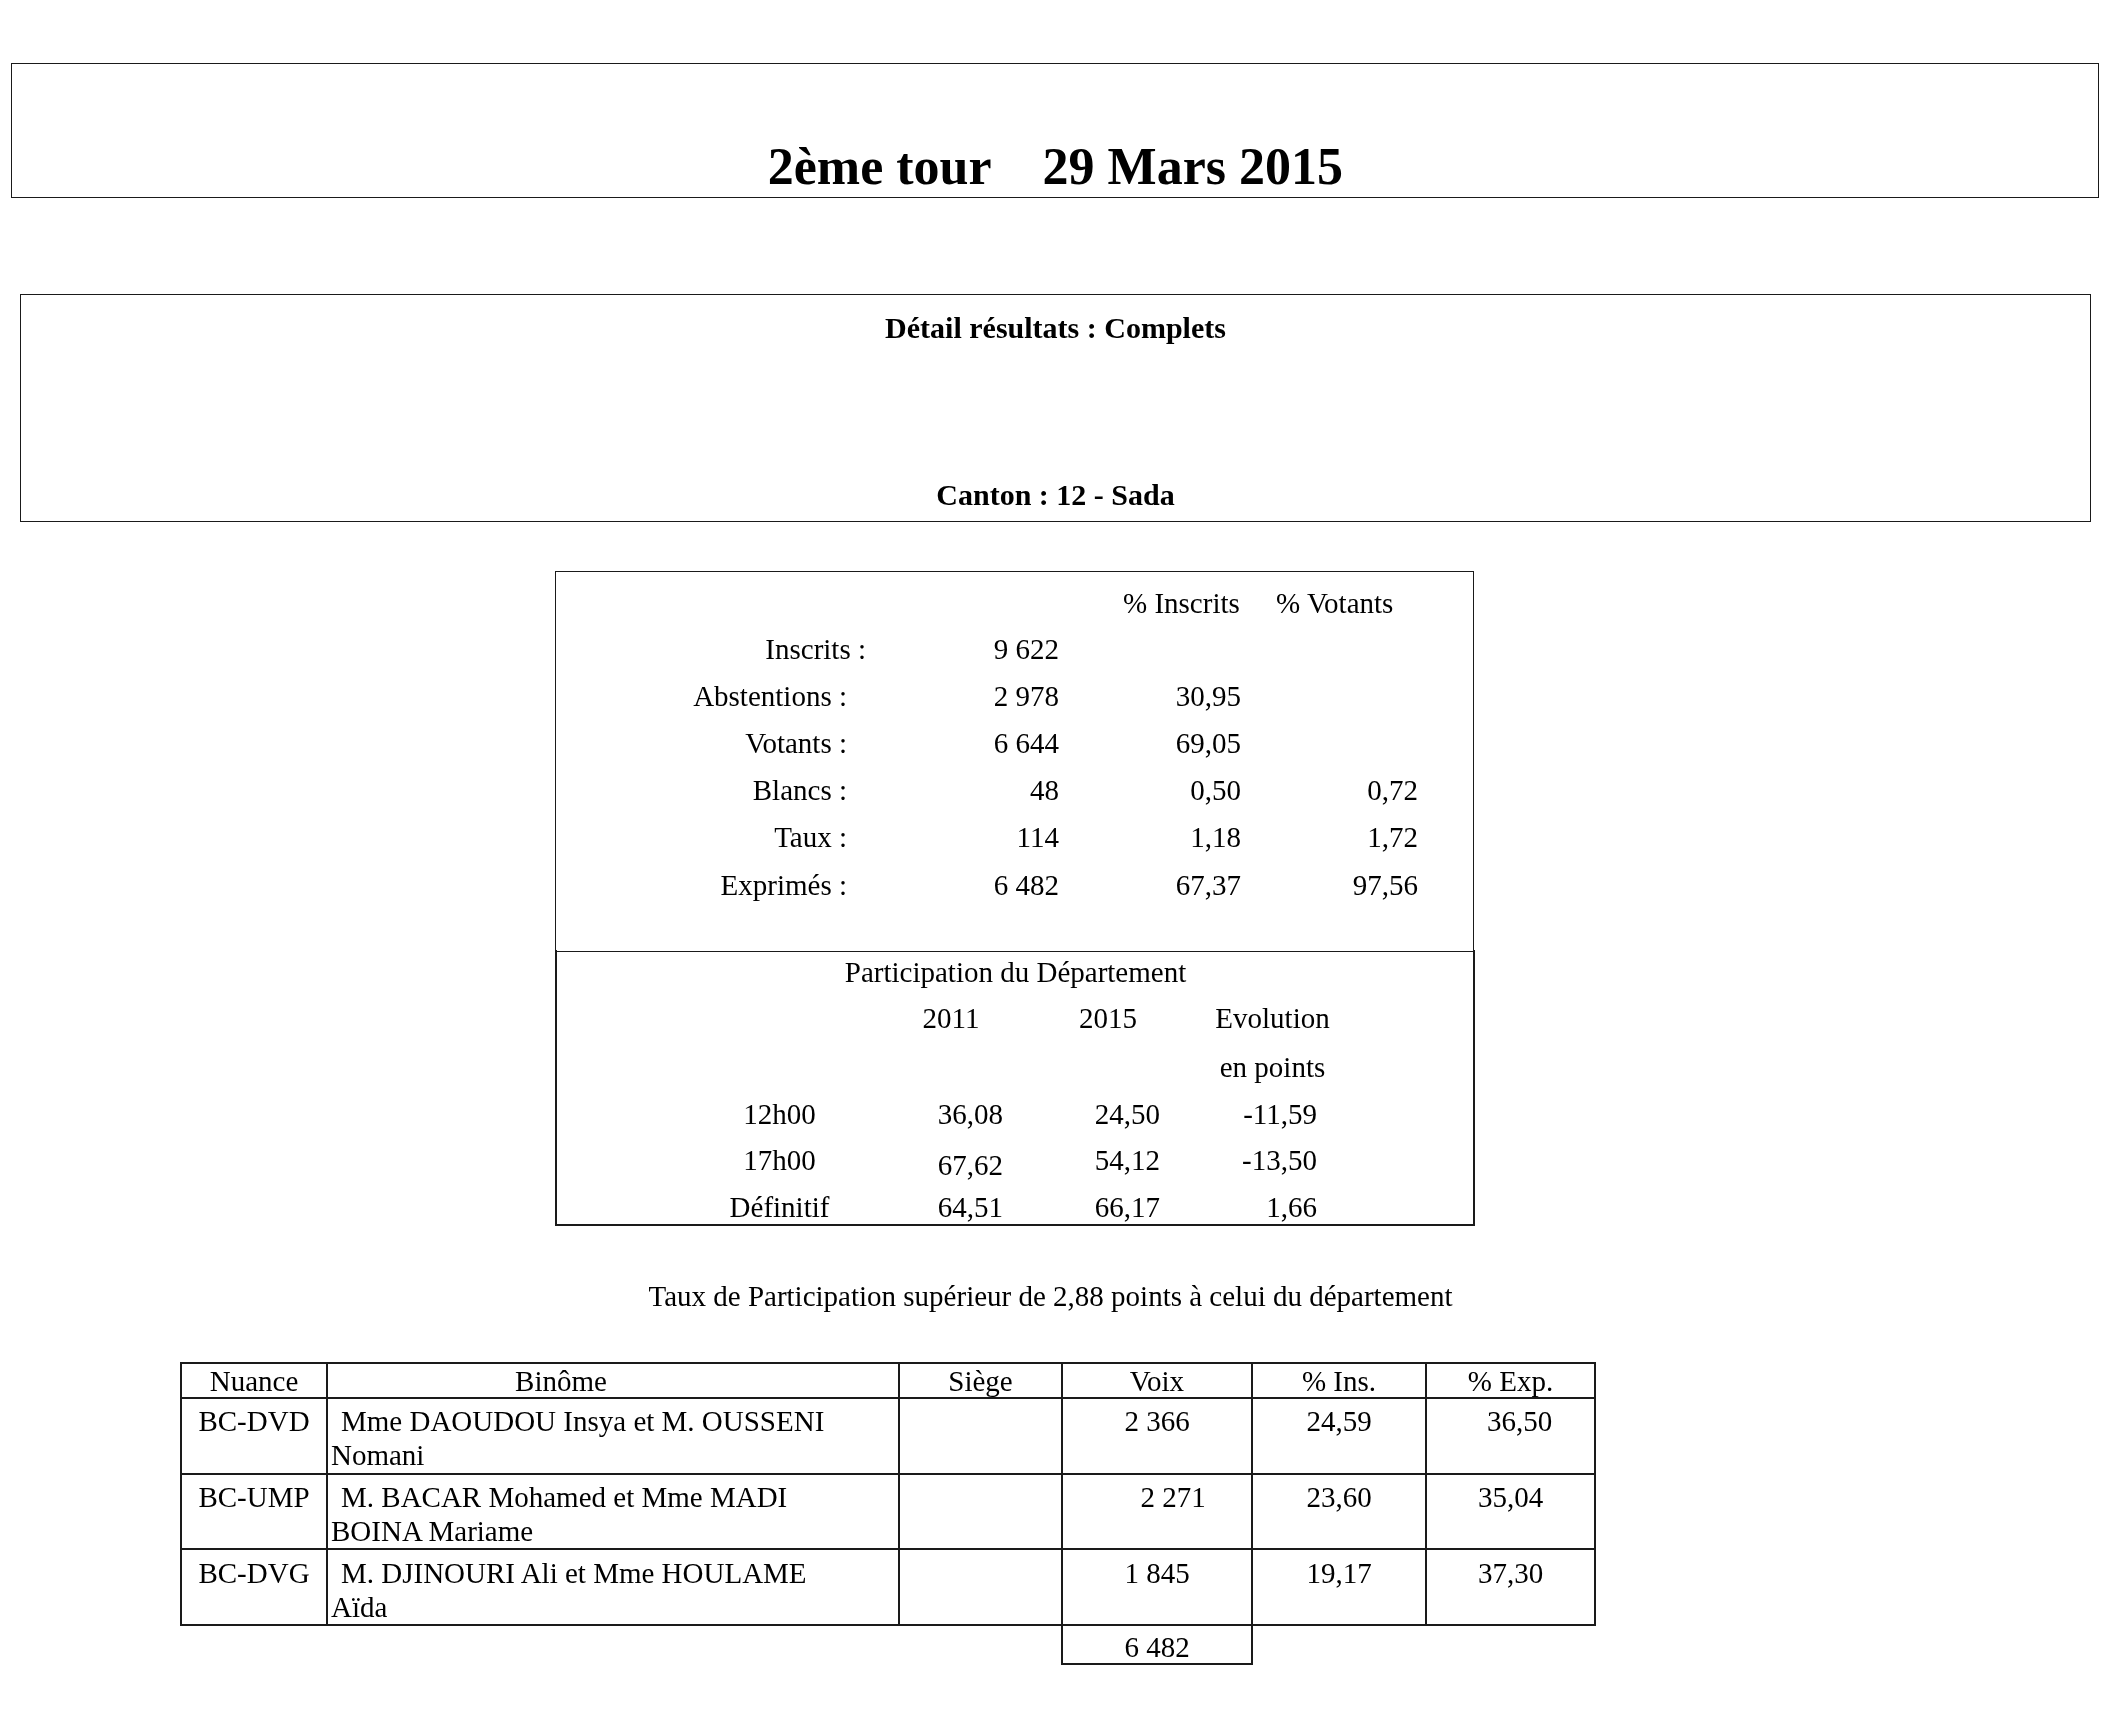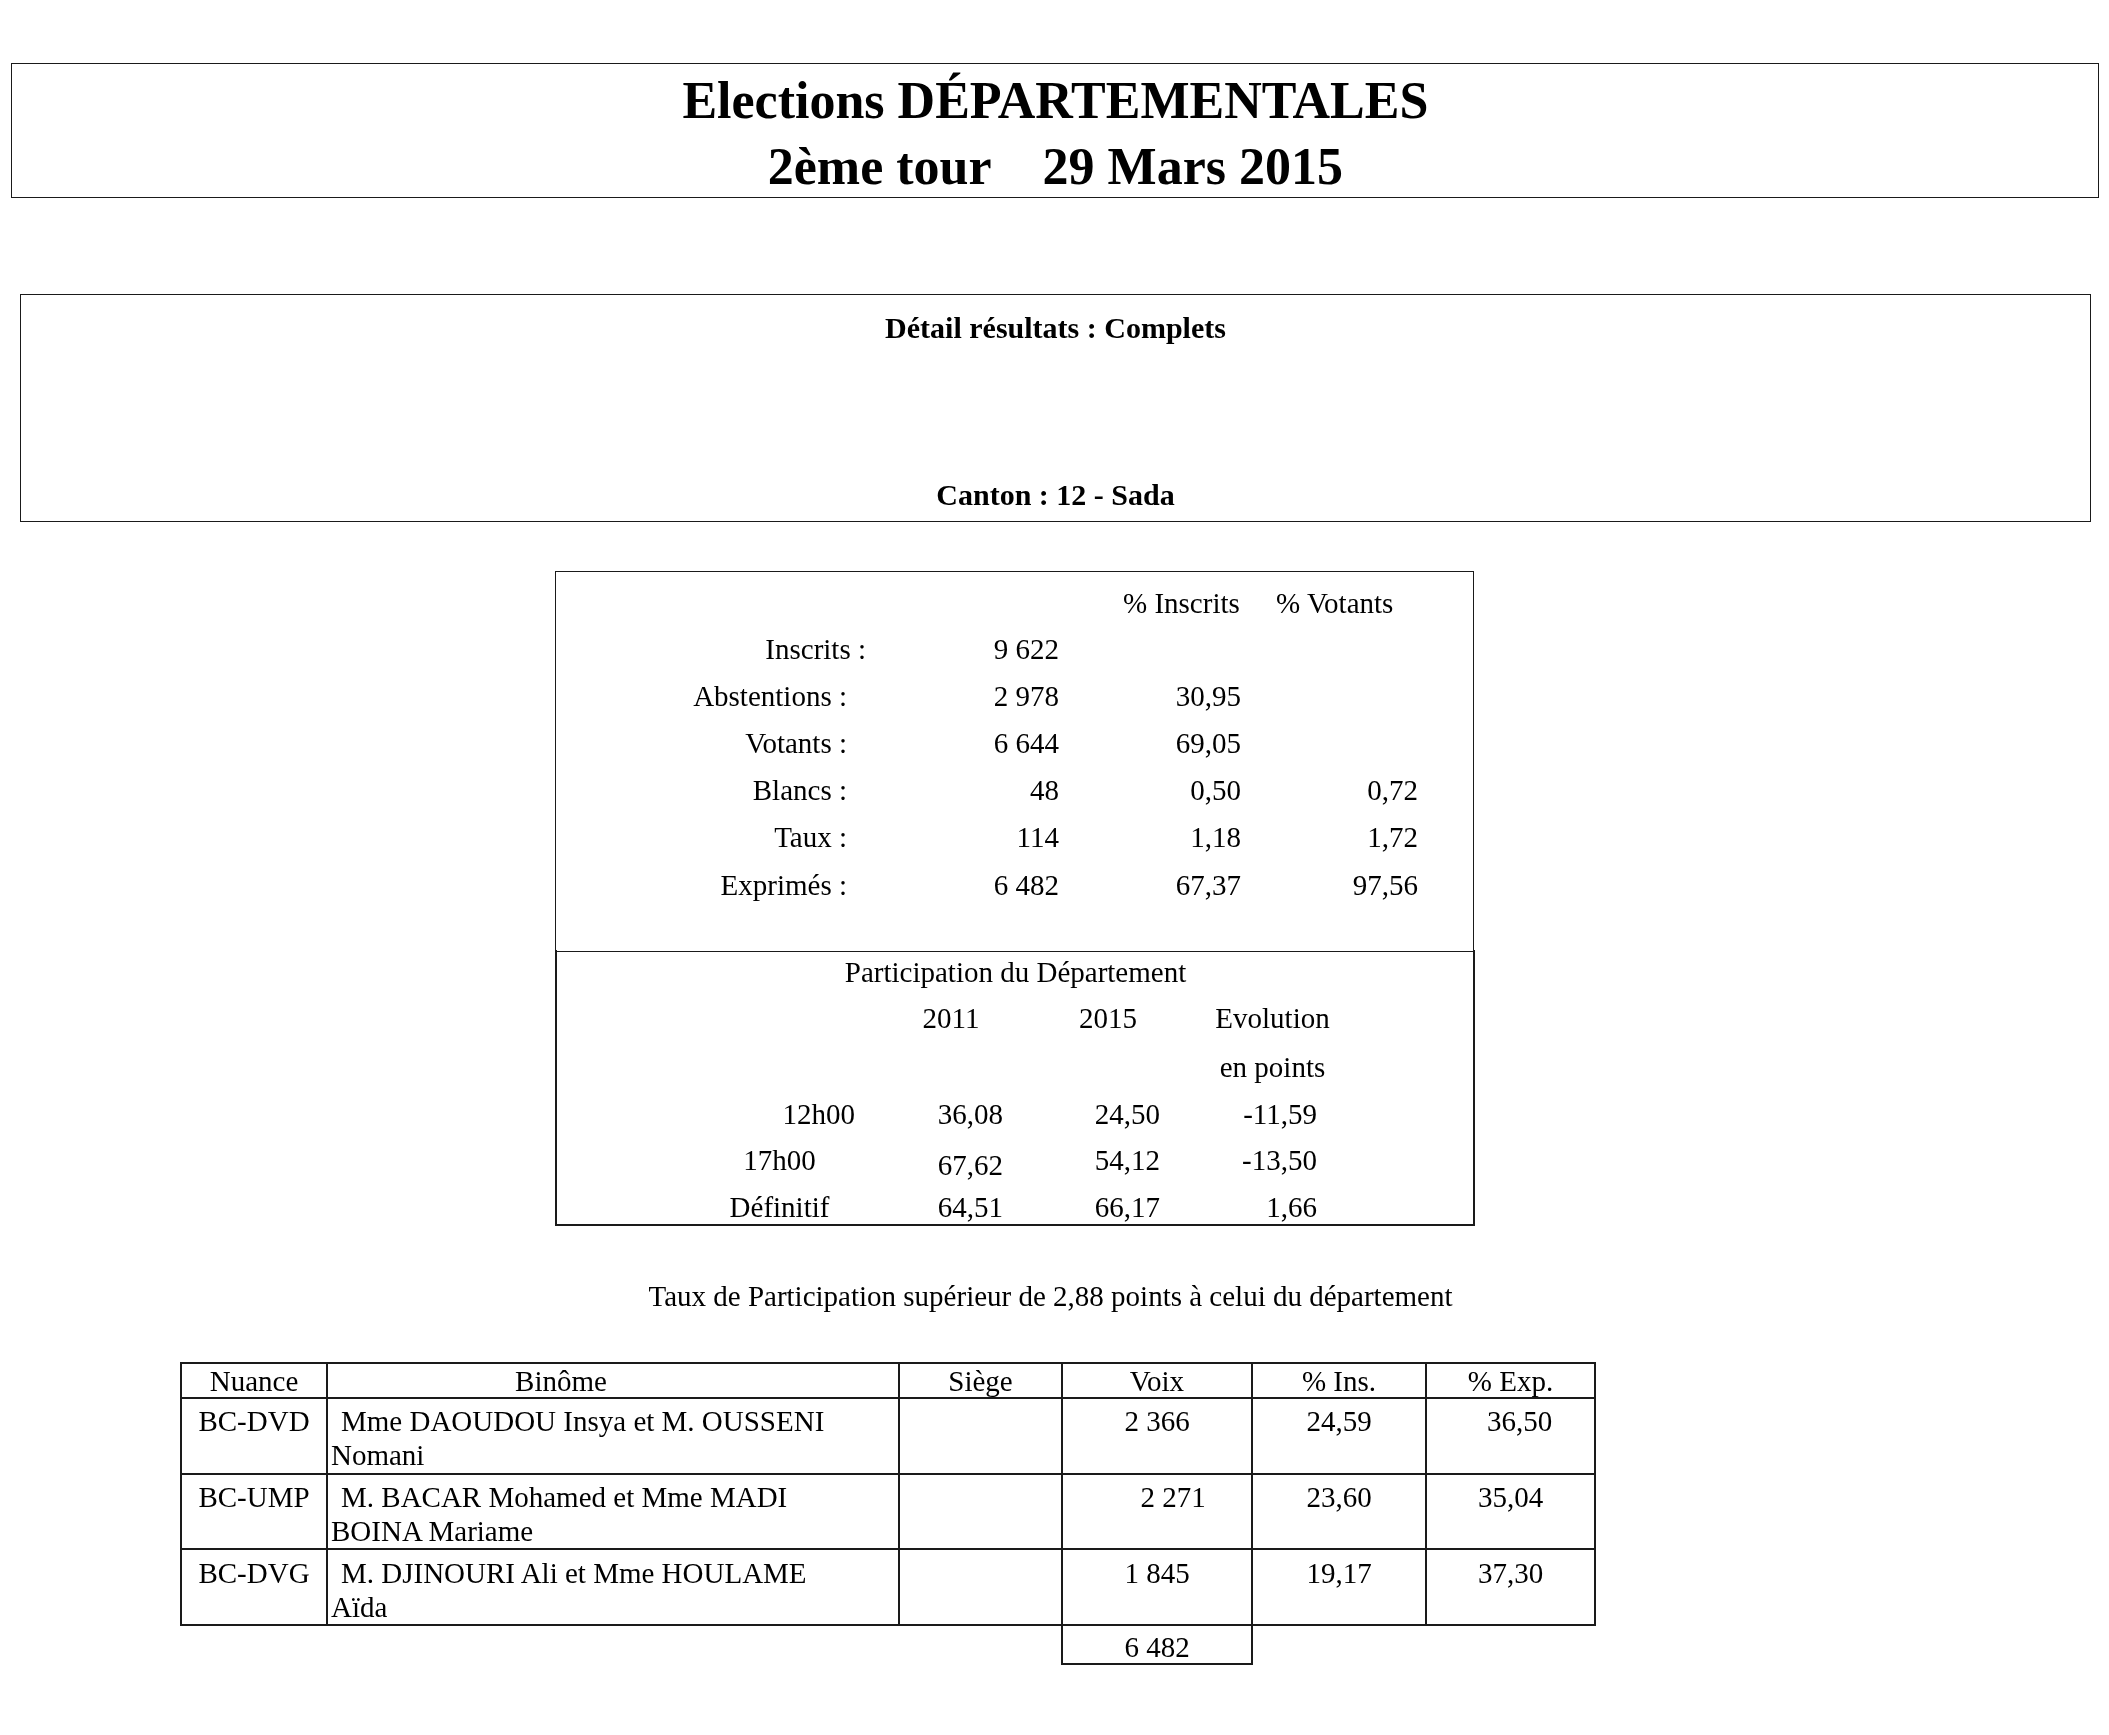--- a/index.html
+++ b/index.html
@@ -13,21 +13,20 @@
   .r { text-align:right; }
   .c { text-align:center; }
   .line-h { position:absolute; height:1.9px; background:#1a1a1a; }
   .line-v { position:absolute; width:1.9px; background:#1a1a1a; }
   .cell { position:absolute; font-size:29px; line-height:34px; box-sizing:border-box; }
 </style>
 </head>
 <body>
 
 <div class="box" style="left:11.4px; top:63px; width:2088px; height:135px;">
-  <div class="title t1" style="top:7.6px;">Elections DÉPARTEMENTALES</div>
   <div class="title t1" style="top:74px;">2ème tour    29 Mars 2015</div>
 </div>
 
 <div class="box" style="left:20px; top:294px; width:2071px; height:228px;">
   <div class="title t2" style="top:5.7px;">Détail résultats : Complets</div>
   <div class="title t2" style="top:173px;">Canton : 12 - Sada</div>
 </div>
 
 <div class="box" style="left:555px; top:571px; width:919px; height:381px;"></div>
 
@@ -77,21 +76,21 @@
   <div class="line-h" style="left:555px; top:1224px; width:920px;"></div>
 </div>
 
 <div class="txt c" style="left:826px; width:379px; top:955px;">Participation du Département</div>
 <div class="txt c" style="left:894px; width:114px; top:1001px;">2011</div>
 <div class="txt c" style="left:1051px; width:114px; top:1001px;">2015</div>
 <div class="txt c" style="left:1197px; width:151px; top:1001px;">Evolution</div>
 <div class="txt c" style="left:1197px; width:151px; top:1050px;">en points</div>
 
 <div>
-  <div class="txt c" style="left:704px; width:151px; top:1097px;text-align:right;">12h00</div>
+  <div class="txt c" style="left:704px; width:151px; top:1097px;">12h00</div>
   <div class="txt r" style="right:1106px; top:1097px;">36,08</div>
   <div class="txt r" style="right:949px; top:1097px;">24,50</div>
   <div class="txt r" style="right:792px; top:1097px;">-11,59</div>
 </div>
 <div>
   <div class="txt c" style="left:704px; width:151px; top:1143px;">17h00</div>
   <div class="txt r" style="right:1106px; top:1148px;">67,62</div>
   <div class="txt r" style="right:949px; top:1143px;">54,12</div>
   <div class="txt r" style="right:792px; top:1143px;">-13,50</div>
 </div>

